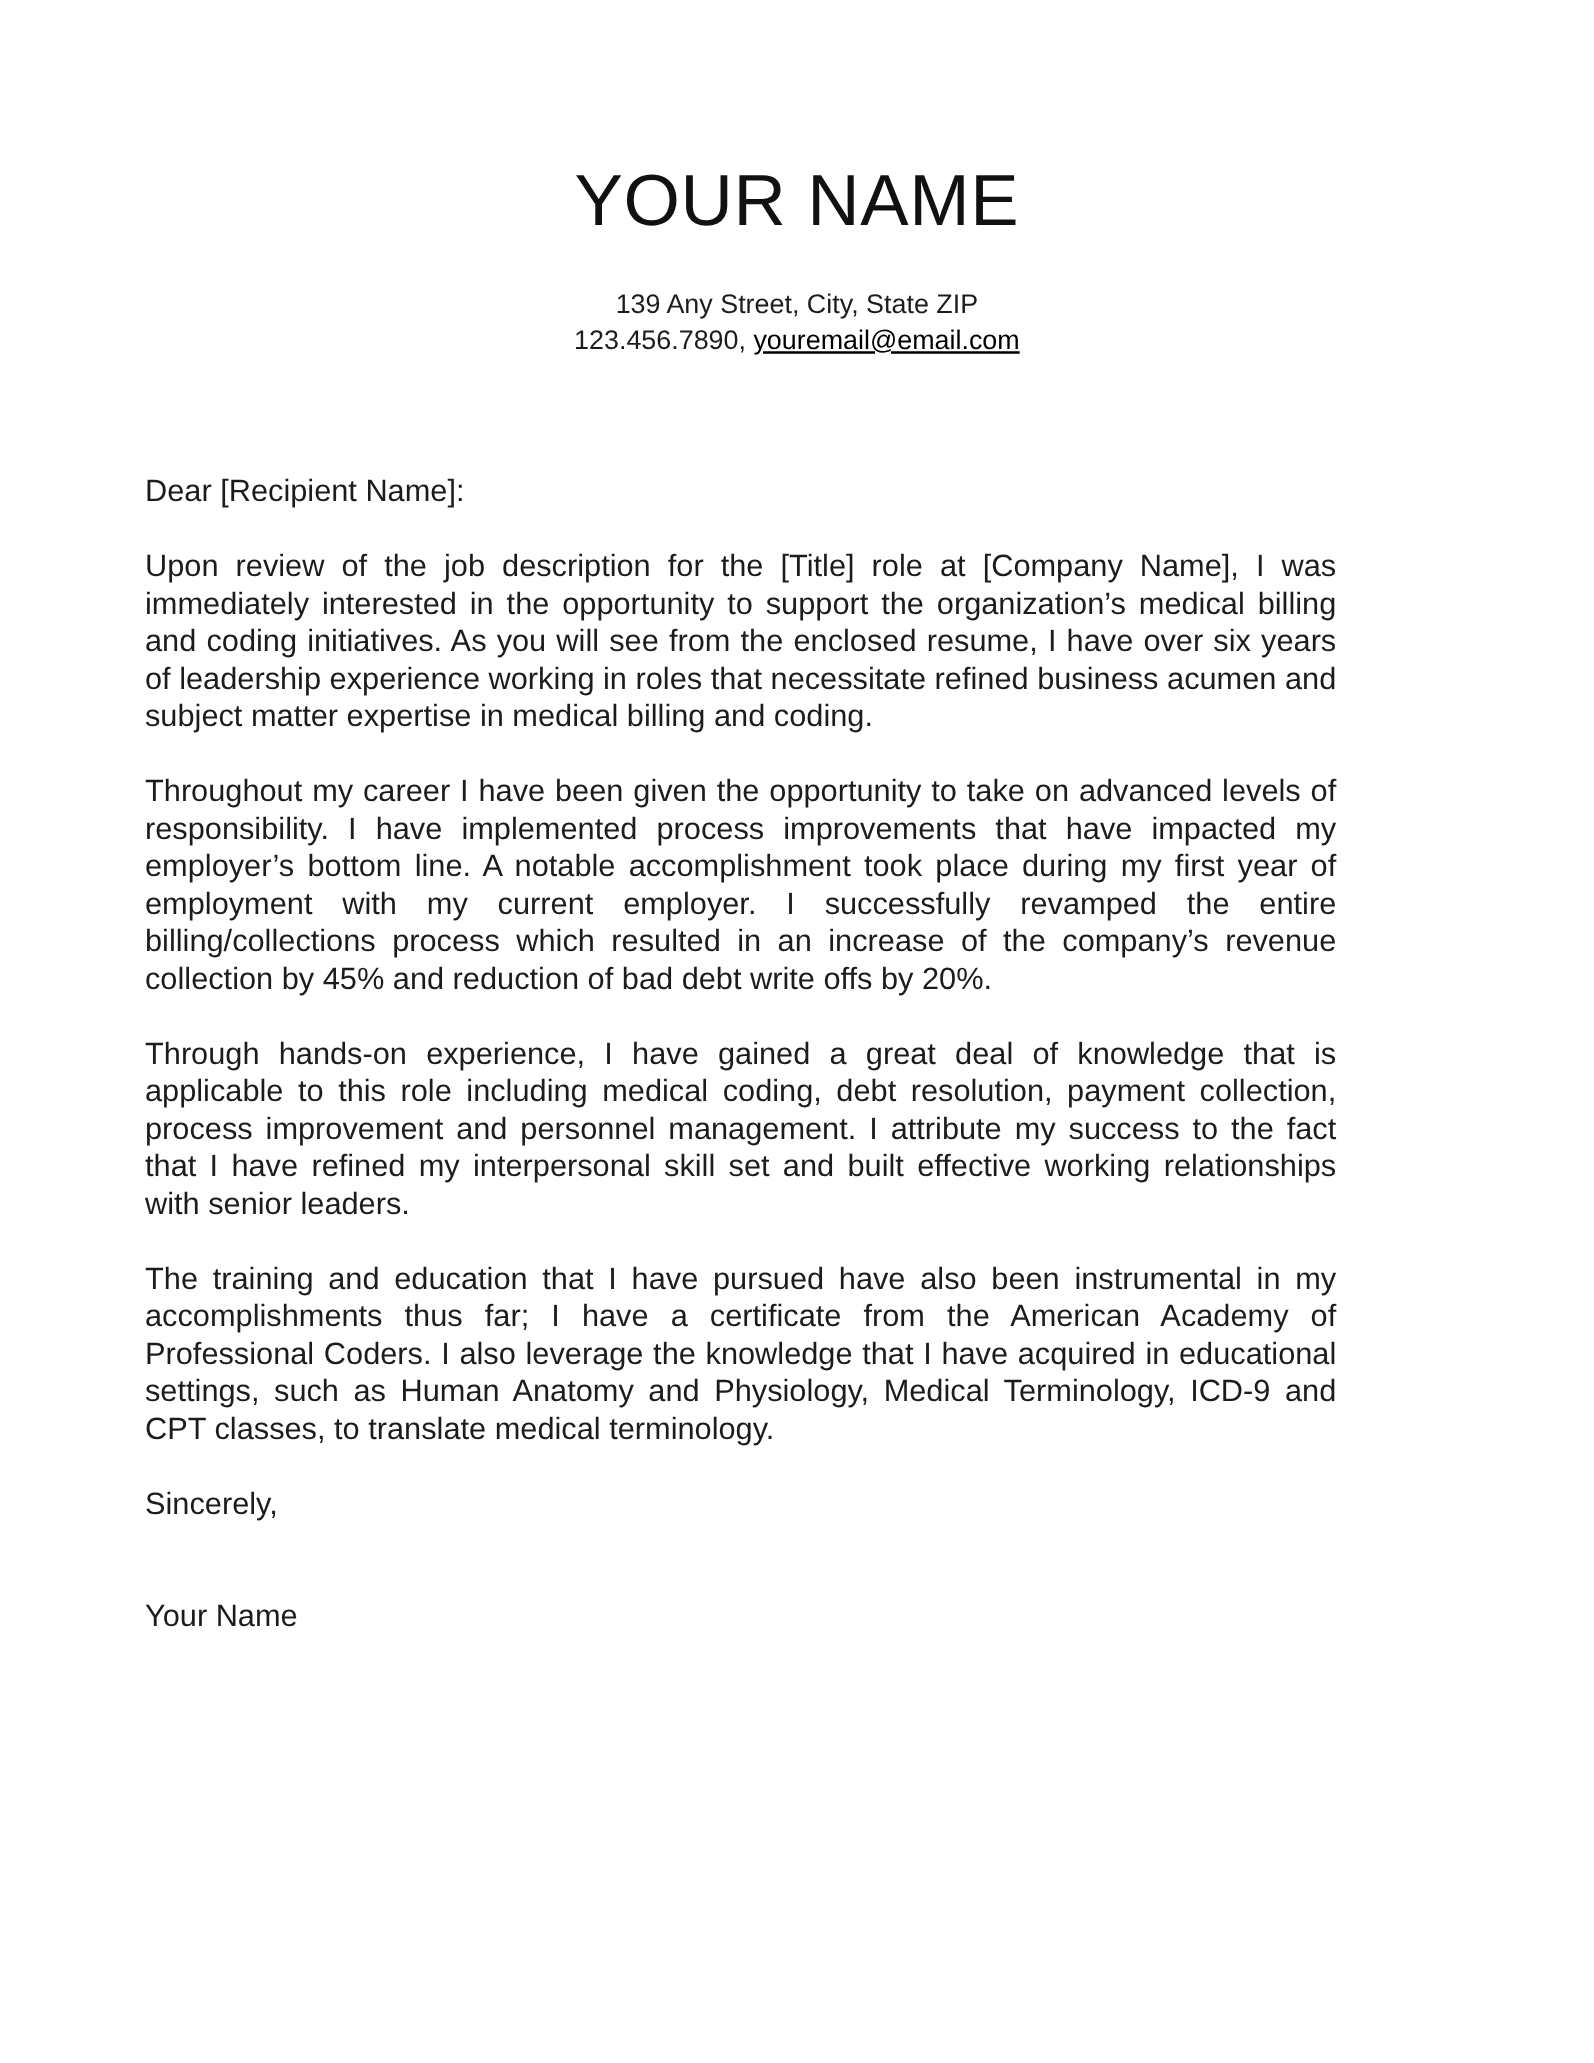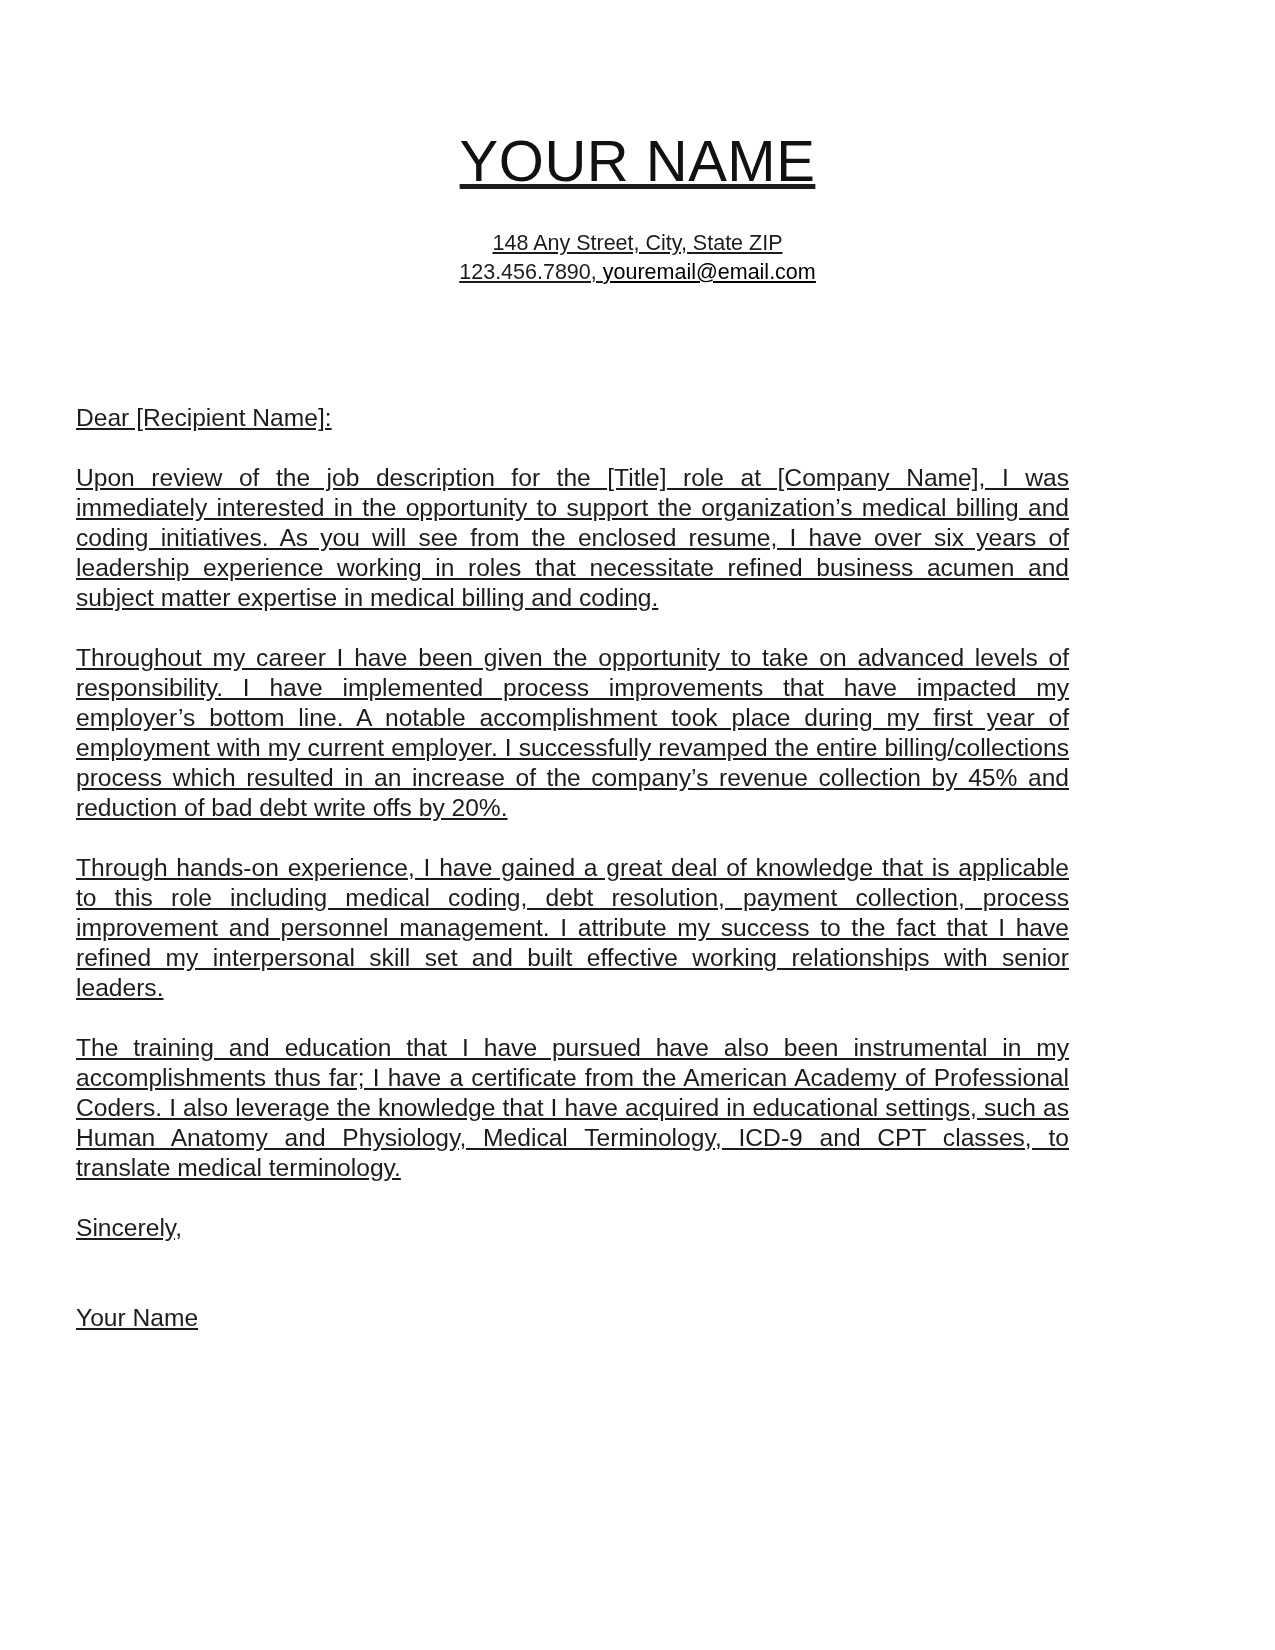--- a/index.html
+++ b/index.html
@@ -10,21 +10,20 @@
   .page {
     position: relative;
     width: 1275px;
     height: 1454px;
     margin: 0 auto;
     background: #ffffff;
     color: #1c1c1c;
     font-family: "Liberation Sans", sans-serif;
     overflow: hidden;
     box-sizing: border-box;
-    text-decoration: underline;
   }
   .header {
     padding-top: 128px;
     text-align: center;
   }
   .header h1 {
     margin: 0 0 34px 0;
     font-size: 58px;
     line-height: 1.15;
     font-weight: 400;
@@ -36,22 +35,22 @@
     font-size: 21.5px;
     line-height: 29px;
     color: #1c1c1c;
   }
   .contact-line a {
     color: #000000;
     text-decoration: underline;
     cursor: pointer;
   }
   .letter {
-    margin-top: 116px;
-    padding-left: 76px;
+    margin-top: 92px;
+    padding-left: 116px;
     padding-right: 206px;
     font-size: 24.6px;
     line-height: 30px;
   }
   .letter p {
     margin: 0 0 30px 0;
   }
   .letter p.justified {
     text-align: justify;
     text-justify: inter-word;
@@ -63,21 +62,21 @@
     margin-bottom: 0;
   }
 </style>
 </head>
 <body>
 
 <div class="page">
 
   <div class="header">
     <h1>YOUR NAME</h1>
-    <div class="addr-line">148 Any Street, City, State ZIP</div>
+    <div class="addr-line">139 Any Street, City, State ZIP</div>
     <div class="contact-line"><span>123.456.7890, </span><a>youremail@email.com</a></div>
   </div>
 
   <div class="letter">
     <p>Dear [Recipient Name]:</p>
     <p class="justified">Upon review of the job description for the [Title] role at [Company Name], I was immediately interested in the opportunity to support the organization’s medical billing and coding initiatives. As you will see from the enclosed resume, I have over six years of leadership experience working in roles that necessitate refined business acumen and subject matter expertise in medical billing and coding.</p>
     <p class="justified">Throughout my career I have been given the opportunity to take on advanced levels of responsibility. I have implemented process improvements that have impacted my employer’s bottom line. A notable accomplishment took place during my first year of employment with my current employer. I successfully revamped the entire billing/collections process which resulted in an increase of the company’s revenue collection by 45% and reduction of bad debt write offs by 20%.</p>
     <p class="justified">Through hands-on experience, I have gained a great deal of knowledge that is applicable to this role including medical coding, debt resolution, payment collection, process improvement and personnel management. I attribute my success to the fact that I have refined my interpersonal skill set and built effective working relationships with senior leaders.</p>
     <p class="justified">The training and education that I have pursued have also been instrumental in my accomplishments thus far; I have a certificate from the American Academy of Professional Coders. I also leverage the knowledge that I have acquired in educational settings, such as Human Anatomy and Physiology, Medical Terminology, ICD-9 and CPT classes, to translate medical terminology.</p>
     <p class="closing">Sincerely,</p>

